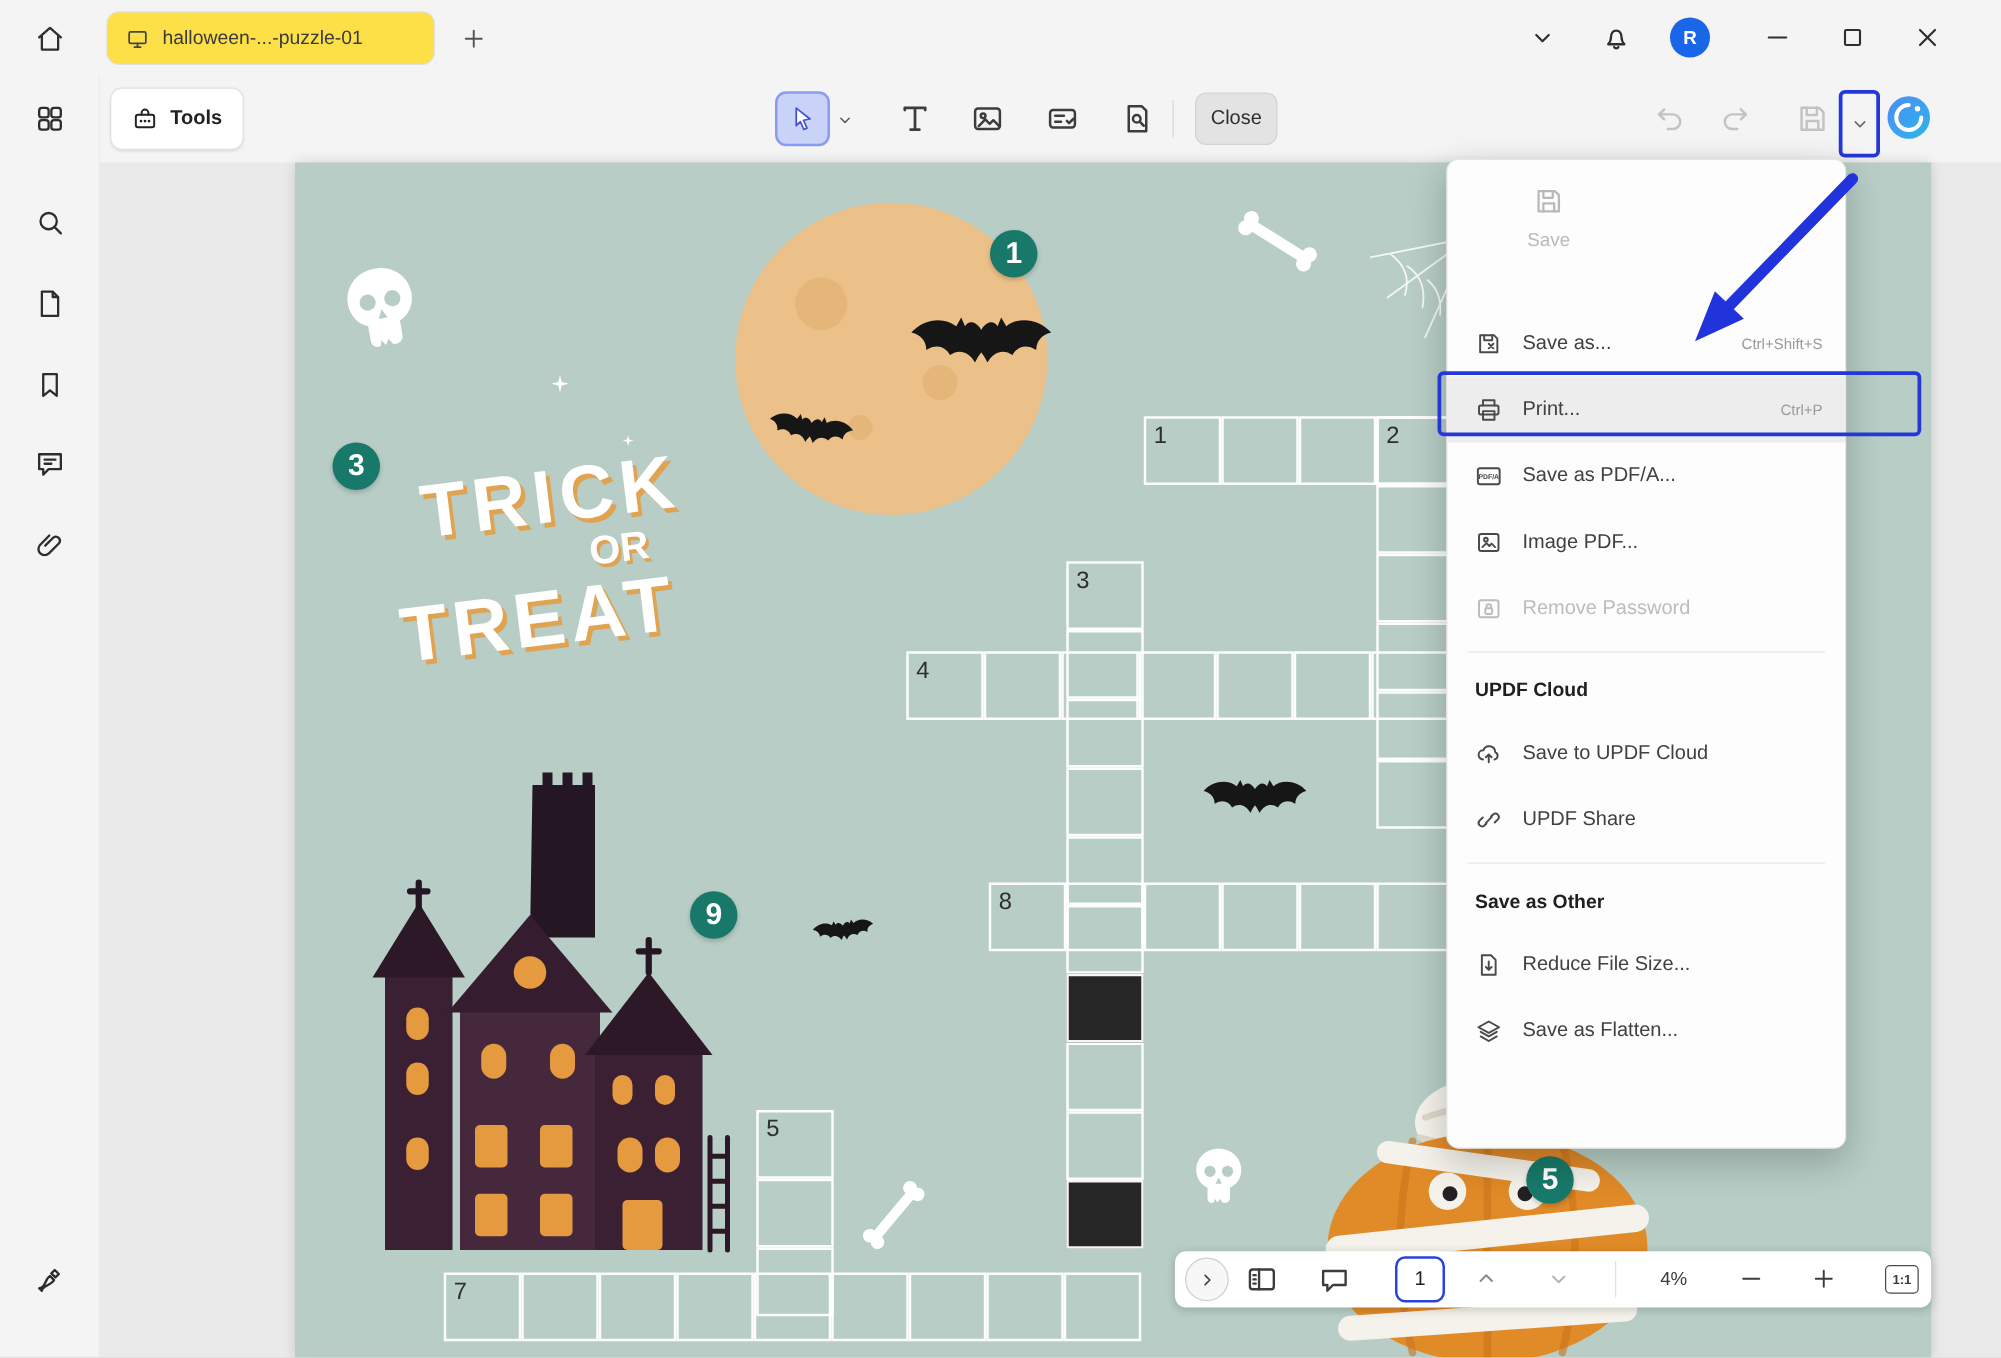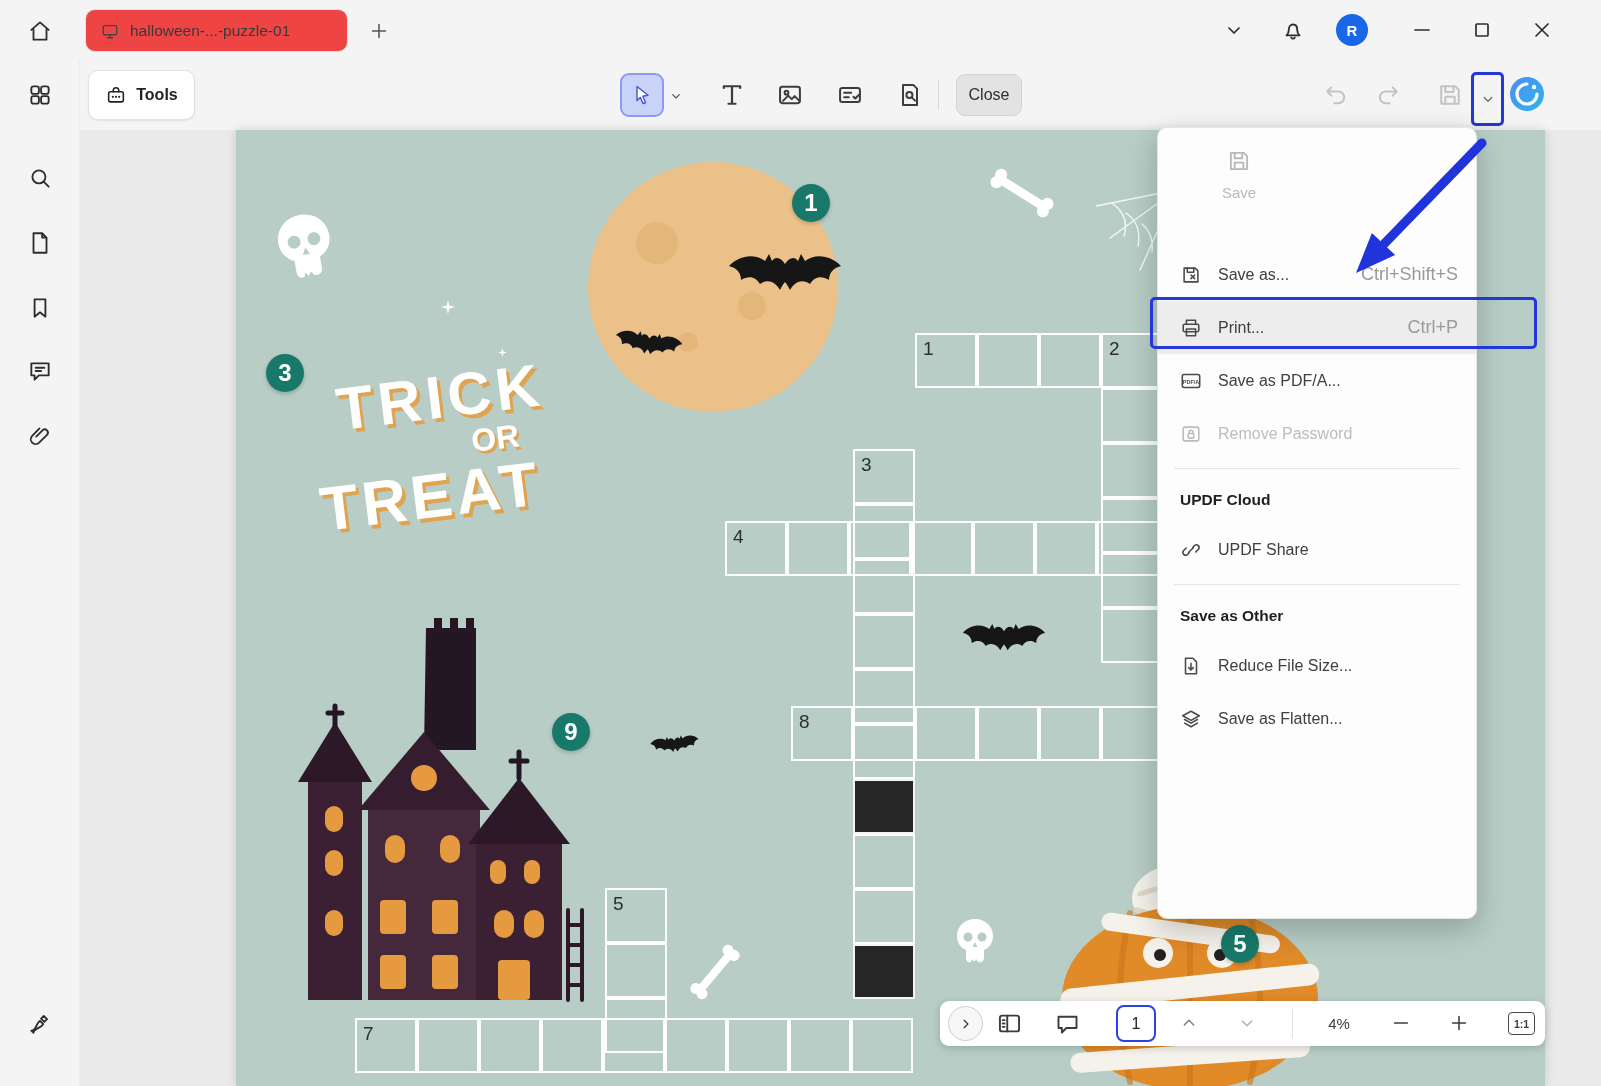--- a/index.html
+++ b/index.html
@@ -5,21 +5,21 @@
 *{box-sizing:border-box;margin:0;padding:0}
 html,body{width:1601px;height:1086px;overflow:hidden}
 body{font-family:"Liberation Sans",sans-serif;background:#f4f4f4;position:relative;color:#333}
 .abs{position:absolute}
 .icon{display:inline-flex;align-items:center;justify-content:center}
 .icon svg{display:block;fill:none;stroke:currentColor;stroke-width:1.7;stroke-linecap:round;stroke-linejoin:round}
 .fillicon svg{stroke:none}
 
 .titlebar{position:absolute;top:0;left:0;width:1601px;height:60px;background:#f4f4f4}
 .tb-home{position:absolute;left:24px;top:15px;width:32px;height:32px;color:#2e2e2e}
-.tab{position:absolute;left:85px;top:9px;width:263px;height:43px;background:#ef4444;border:1px solid #e0e0e0;border-radius:10px;display:flex;align-items:center;gap:10px;padding:0 14px;color:#454545}
+.tab{position:absolute;left:85px;top:9px;width:263px;height:43px;background:#fde047;border:1px solid #e0e0e0;border-radius:10px;display:flex;align-items:center;gap:10px;padding:0 14px;color:#454545}
 .tab-title{font-size:15.5px;color:#3a3a3a;white-space:nowrap;overflow:hidden;text-overflow:ellipsis}
 .tb-plus{position:absolute;left:366px;top:18px;width:26px;height:26px;color:#555}
 .tb-ic{position:absolute;top:17px;width:26px;height:26px;color:#2e2e2e}
 .avatar{position:absolute;left:1336px;top:14px;width:32px;height:32px;border-radius:50%;background:#1a66e8;color:#fff;font-size:15px;font-weight:bold;display:flex;align-items:center;justify-content:center}
 
 .sidebar{position:absolute;top:60px;left:0;width:80px;bottom:0;background:#f4f4f4;border-right:1px solid #ececec}
 .sb-ic{position:absolute;left:27px;width:26px;height:26px;color:#2d2d2d}
 
 .toolbar{position:absolute;top:60px;left:80px;right:0;height:70px;background:#f4f4f4}
 .tools-btn{position:absolute;left:8px;top:10px;width:107px;height:50px;background:#fff;border:1px solid #e2e2e2;border-radius:10px;box-shadow:0 1px 2px rgba(0,0,0,.08);display:flex;align-items:center;justify-content:center;gap:9px;font-size:16px;font-weight:bold;color:#222}
@@ -48,21 +48,21 @@
 
 .dropdown{position:absolute;left:1157px;top:127px;width:320px;height:792px;background:#fdfdfd;border:1px solid #e6e6e6;border-radius:10px;box-shadow:0 10px 30px rgba(0,0,0,.22);z-index:50;padding-top:16px}
 .dd-actions{height:104px;display:flex;justify-content:space-between;padding:4px 38px 0 44px}
 .dd-action{width:74px;display:flex;flex-direction:column;align-items:center;gap:10px;font-size:15px;color:#3d3d3d}
 .dd-action .icon{width:26px;height:26px}
 .dd-action.disabled{color:#b9b9b9}
 .dd-item{height:53px;display:flex;align-items:center;gap:16px;padding:0 18px 0 22px;font-size:16px;color:#404040;position:relative}
 .dd-item .icon{width:22px;height:22px;color:#4a4a4a;flex:0 0 auto}
 .dd-item.disabled,.dd-item.disabled .icon{color:#bcbcbc}
 .dd-item.print{background:#ededed}
-.dd-short{margin-left:auto;font-size:18px;color:#9a9a9a}
+.dd-short{margin-left:auto;font-size:12px;color:#9a9a9a}
 .dd-sep{height:1px;background:#e7e7e7;margin:8px 16px}
 .dd-header{height:46px;display:flex;align-items:center;padding-left:22px;font-size:15.5px;font-weight:bold;color:#1f1f1f}
 
 .print-hl{position:absolute;left:1150px;top:297px;width:387px;height:52px;border:3px solid #2438d9;border-radius:5px;z-index:90}
 .arrow-ovl{position:absolute;left:1330px;top:128px;z-index:95}
 
 .statusbar{position:absolute;left:940px;top:1001px;width:605px;height:45px;background:#fff;border-radius:9px;box-shadow:0 2px 8px rgba(0,0,0,.18);z-index:60}
 .sb-btn{position:absolute;color:#3c3c3c}
 .next-circle{left:8px;top:5px;width:35px;height:35px;border:1px solid #cfcfcf;border-radius:50%;background:#f7f7f7;display:flex;align-items:center;justify-content:center}
 .page-box{position:absolute;left:176px;top:4px;width:40px;height:37px;border:2px solid #2a43e0;border-radius:8px;display:flex;align-items:center;justify-content:center;font-size:16px;color:#222}
@@ -512,36 +512,56 @@
     <span class="icon">
       <svg width="22" height="22" viewBox="0 0 24 24">
           <rect x="2.5" y="5" width="19" height="14" rx="2"></rect>
           <text x="12" y="14.8" font-size="6" text-anchor="middle" font-weight="bold" fill="currentColor" stroke="none" font-family="Liberation Sans, sans-serif">PDF/A</text>
         </svg>
     </span>
     <span>Save as PDF/A...</span>
     <span class="dd-short"></span>
   </div>
 
+  <div class="dd-item">
+    <span class="icon">
+      <svg width="22" height="22" viewBox="0 0 24 24">
+          <rect x="3.5" y="4.5" width="17" height="15" rx="2"></rect>
+          <circle cx="9.5" cy="9.5" r="1.6"></circle>
+          <path d="M6.5 16 l3.5-3.5 2.5 2.5 2-2 3 3"></path>
+        </svg>
+    </span>
+    <span>Image PDF...</span>
+    <span class="dd-short"></span>
+  </div>
 
   <div class="dd-item disabled">
     <span class="icon">
       <svg width="22" height="22" viewBox="0 0 24 24">
           <rect x="3.5" y="4.5" width="17" height="15" rx="2"></rect>
           <rect x="9" y="11.5" width="6" height="5" rx="1"></rect>
           <path d="M10 11.5 v-1.5 a2 2 0 0 1 4 0 v1.5"></path>
         </svg>
     </span>
     <span>Remove Password</span>
     <span class="dd-short"></span>
   </div>
 
   <div class="dd-sep"></div>
   <div class="dd-header">UPDF Cloud</div>
 
+  <div class="dd-item">
+    <span class="icon">
+      <svg width="22" height="22" viewBox="0 0 24 24">
+          <path d="M7 17 a4 4 0 0 1 .3-8 A5.3 5.3 0 0 1 17.6 10.5 a3.4 3.4 0 0 1-.6 6.5"></path>
+          <path d="M12 19.5 V13 M9.5 15 L12 12.5 L14.5 15"></path>
+        </svg>
+    </span>
+    <span>Save to UPDF Cloud</span>
+  </div>
   <div class="dd-item">
     <span class="icon">
       <svg width="22" height="22" viewBox="0 0 24 24">
           <path d="M9.5 14.5 l5-5"></path>
           <path d="M8 16 l-2 2 a3 3 0 0 1-4.2-4.2 l3-3" transform="translate(2,-1)"></path>
           <path d="M16 8 l2-2 a3 3 0 0 1 4.2 4.2 l-3 3" transform="translate(-2,1)"></path>
         </svg>
     </span>
     <span>UPDF Share</span>
   </div>

